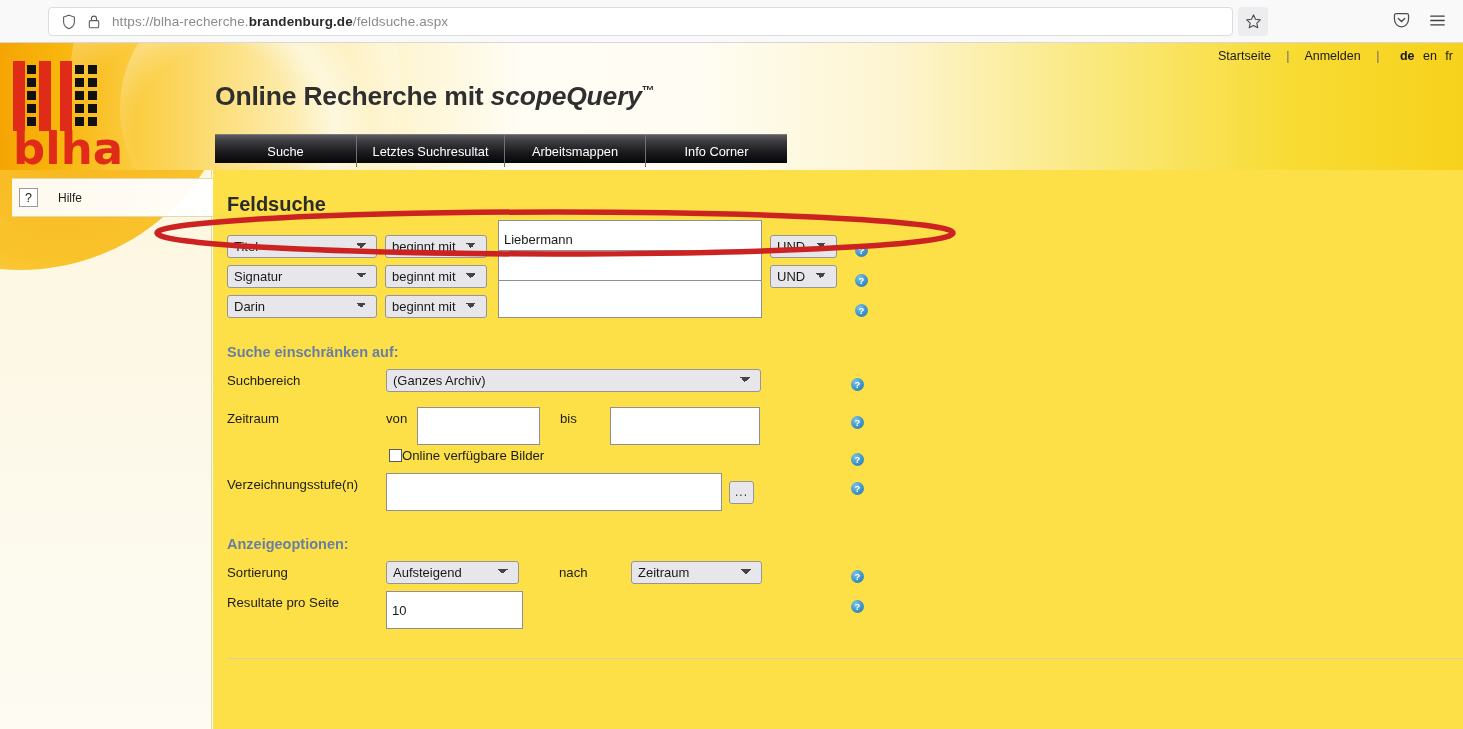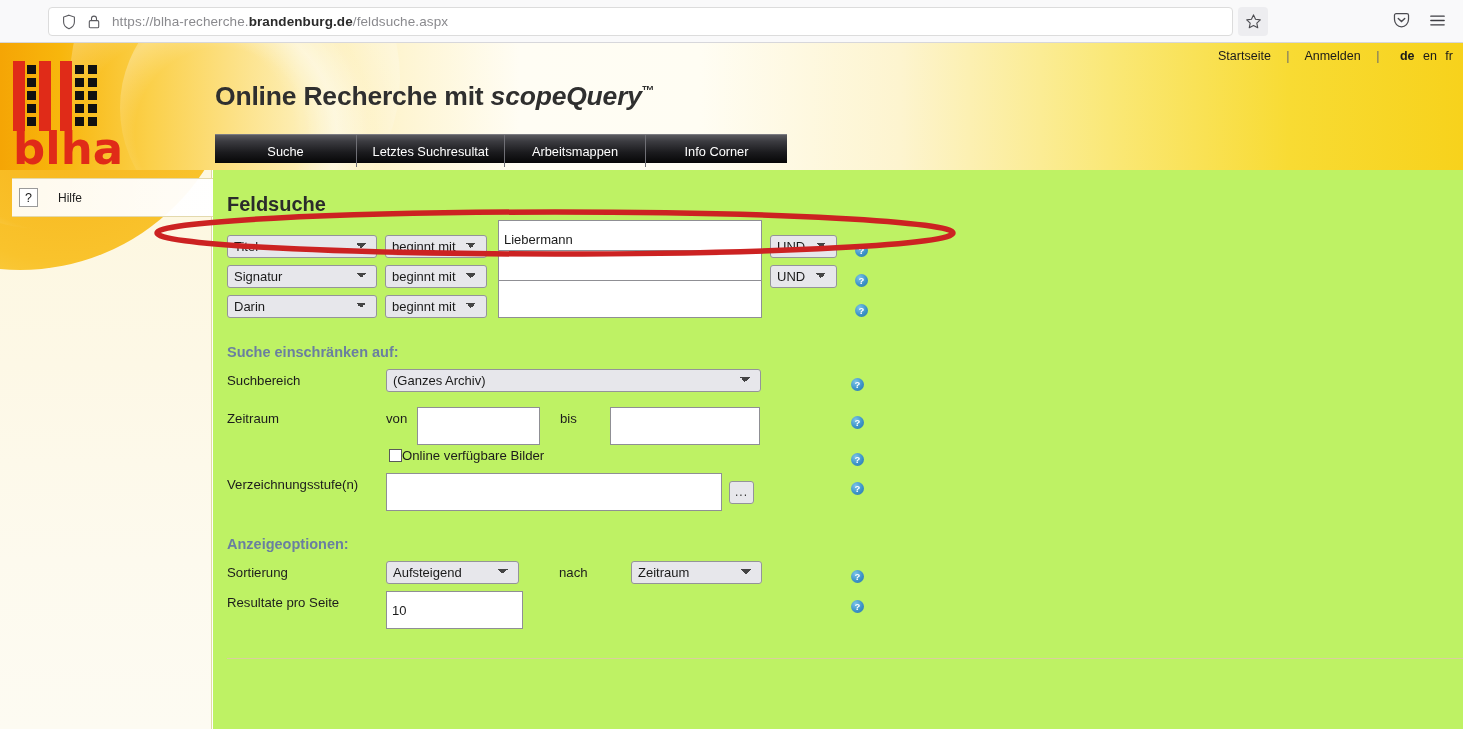--- a/index.html
+++ b/index.html
@@ -156,21 +156,21 @@
   .help-q {
     margin-left: 7px; width: 19px; height: 19px;
     border: 1px solid #9a9a9a; background: #ffffff;
     display:flex; align-items:center; justify-content:center;
     font-size: 12.5px; color: #1a1a1a; box-sizing: border-box;
   }
   .help-label { margin-left: 20px; font-size: 12px; color: #1d1d1d; }
 
   .content {
     position: absolute; left: 213px; top: 0; width: 1250px; height: 559px;
-    background: #bef264;
+    background: #fde047;
   }
 
   .page-heading {
     position: absolute; left: 14px; top: 23px;
     font-size: 20px; font-weight: 700; color: #2b2b2b;
   }
 
   
   .srow { position: absolute; left: 14px; display: flex; align-items: flex-end; }
   select, input[type=text] {

